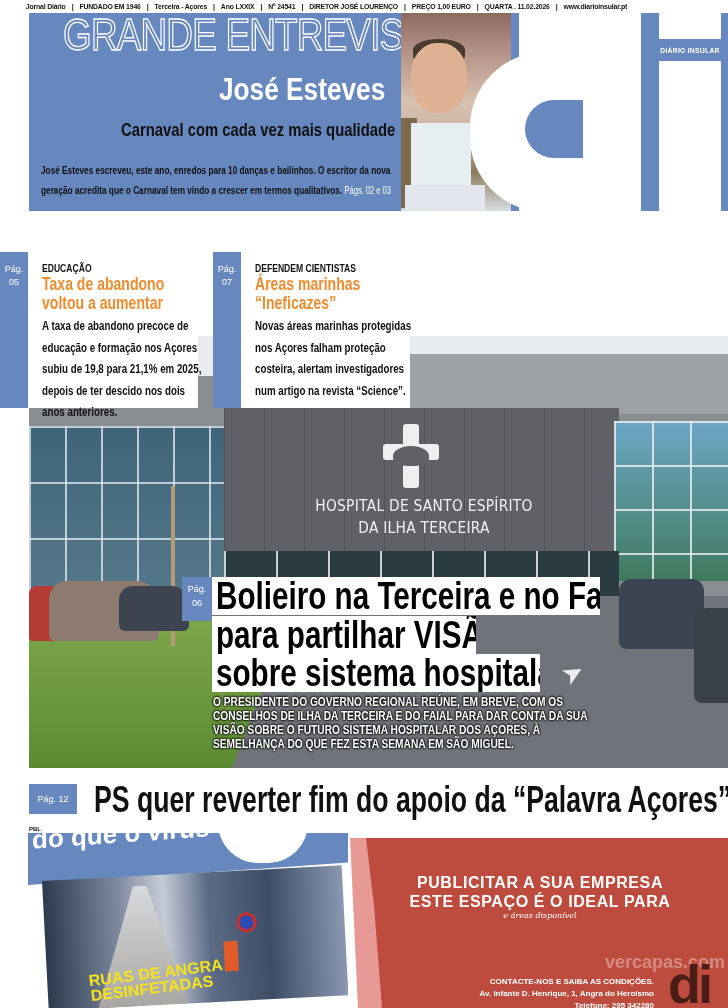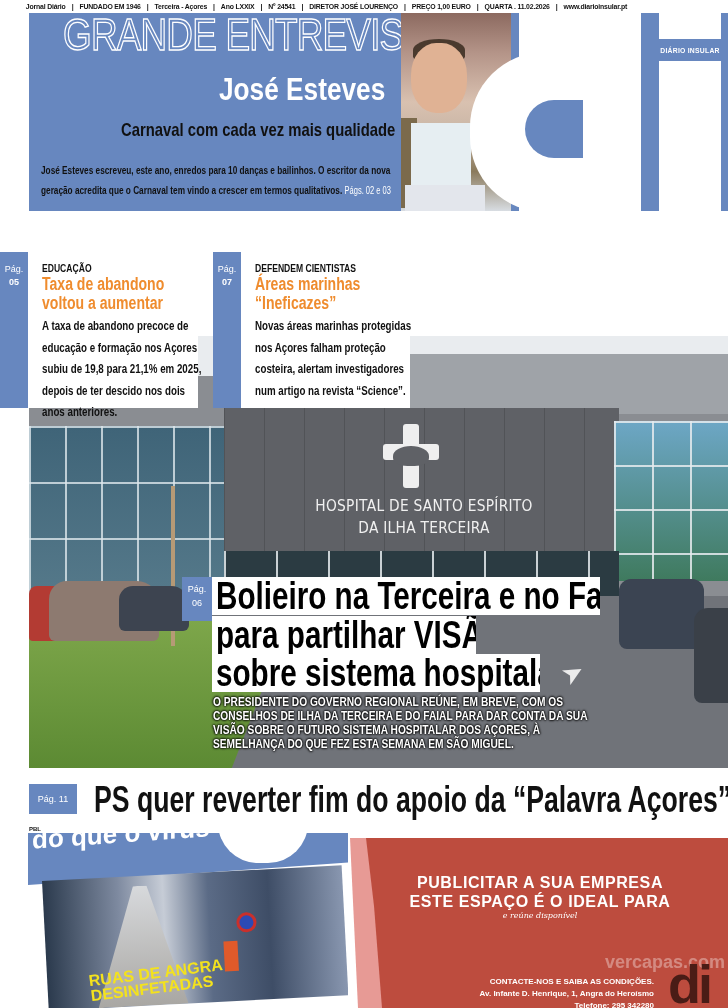--- a/index.html
+++ b/index.html
@@ -58,21 +58,21 @@
   .hosp-logo .v { position: absolute; left: 22px; top: 0; width: 16px; height: 64px; background: #efefef; border-radius: 3px; }
   .hosp-logo .h { position: absolute; left: 2px; top: 20px; width: 56px; height: 16px; background: #efefef; border-radius: 3px; }
   .hosp-logo .bird { position: absolute; left: 12px; top: 22px; width: 36px; height: 20px; background: #5f6166; border-radius: 50% 50% 40% 40%; }
   .hosp-text { position: absolute; left: 240px; top: 159px; width: 310px; text-align: center; color: #f0f0f0; font-size: 15px; line-height: 22px; letter-spacing: 0.3px; font-family: "DejaVu Sans", sans-serif; transform: scaleX(0.92); transform-origin: center top; }
 
   
   .teaser { position: absolute; top: 252px; height: 156px; background: #fff; }
   .t1 { left: 0; width: 198px; }
   .t2 { left: 213px; width: 197px; }
   .pgtab { position: absolute; left: 0; top: 0; width: 28px; height: 156px; background: #6787bf; color: #fff; font-size: 9px; text-align: center; padding-top: 11px; line-height: 13px; }
-  .pgtab .num { font-weight: bold; }
+  .pgtab .num { font-weight: normal; }
   .teaser .body { position: absolute; left: 42px; top: 10px; width: 200px; transform: scaleX(0.78); transform-origin: left top; }
   .teaser .sec { font-size: 11px; font-weight: bold; color: #111; text-transform: uppercase; white-space: nowrap; }
   .teaser .ttl { font-size: 18px; line-height: 18px; font-weight: bold; color: #ef8c2e; margin-top: 1px; white-space: nowrap; }
   .teaser .txt { font-size: 12.5px; line-height: 21.5px; color: #111; font-weight: bold; margin-top: 4px; width: 205px; }
 
   
   .pg06 { position: absolute; left: 182px; top: 577px; width: 30px; height: 44px; background: #6787bf; color: #fff; font-size: 9px; text-align: center; padding-top: 5px; line-height: 14px; }
   .hl-line { position: absolute; background: #fff; color: #000; font-weight: bold; font-size: 38px; line-height: 38px; white-space: nowrap; padding: 0 4px; overflow: hidden; }
   .hl-line span { display: inline-block; transform: scaleX(0.78); transform-origin: left center; }
   .hl1 { left: 212px; top: 577px; width: 388px; height: 38px; }
@@ -219,21 +219,21 @@
 
 <div class="pg06">
   <div>Pág.</div>
   <div>06</div>
 </div>
 <div class="hl-line hl1"><span>Bolieiro na Terceira e no Faial</span></div>
 <div class="hl-line hl2"><span>para partilhar VISÃO</span></div>
 <div class="hl-line hl3"><span>sobre sistema hospitalar</span></div>
 <div class="deck">O Presidente do Governo Regional reúne, em breve, com os conselhos de ilha da Terceira e do Faial para dar conta da sua visão sobre o futuro sistema hospitalar dos Açores, à semelhança do que fez esta semana em São Miguel.</div>
 
-<div class="pg13">Pág. 11</div>
+<div class="pg13">Pág. 12</div>
 <div class="ps-head">PS quer reverter fim do apoio da “Palavra Açores”</div>
 
 <div class="mini-label">PBL</div>
 <div class="mini">
   <div class="mini-blue">
     <div class="big">do que o vírus</div>
     <div class="small"></div>
   </div>
   <div class="mini-white"></div>
   <div class="mini-brand">DIÁRIO INSULAR</div>
@@ -247,21 +247,21 @@
     </div>
   </div>
 </div>
 
 <div class="ad-bg"></div>
 <div class="ad-pink"></div>
 <div class="ad-title">
   <div>PUBLICITAR A SUA EMPRESA</div>
   <div>ESTE ESPAÇO É O IDEAL PARA</div>
 </div>
-<div class="ad-sub">e reúne disponível</div>
+<div class="ad-sub">e áreas disponível</div>
 <div class="watermark">vercapas.com</div>
 <div class="ad-contact">
   <div>CONTACTE-NOS E SAIBA AS CONDIÇÕES.</div>
   <div>Av. Infante D. Henrique, 1, Angra do Heroísmo</div>
   <div>Telefone: 295 342280</div>
   <div>dipublicidade@qualitativos.pt</div>
 </div>
 <div class="ad-logo">di</div>
 
 </body></html>

